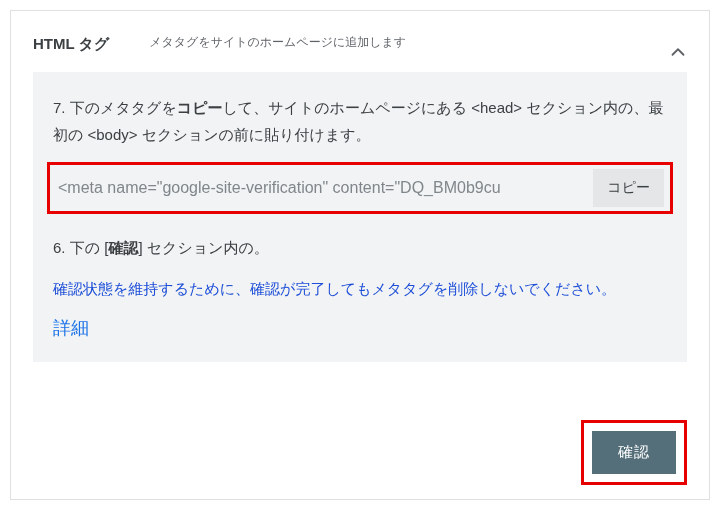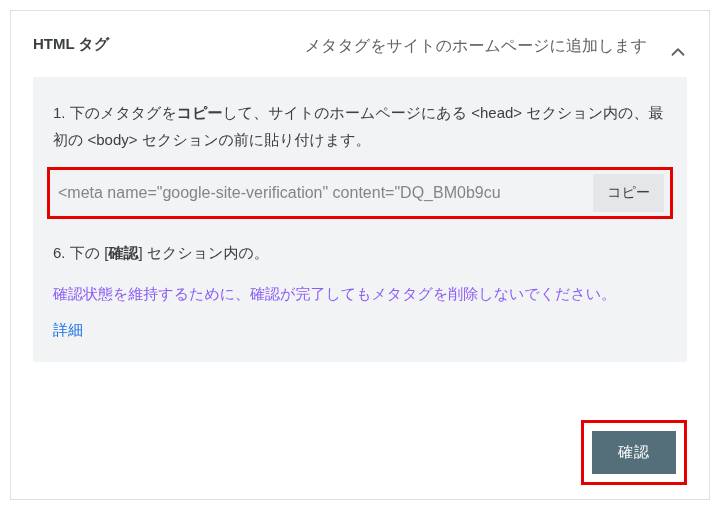--- a/index.html
+++ b/index.html
@@ -26,26 +26,25 @@
     }
     .header-title {
       font-size: 15px;
       font-weight: 600;
       color: #3c4043;
       white-space: nowrap;
       padding-top: 2px;
       flex: 0 0 auto;
     }
     .header-desc {
-      font-size: 16px;
+      font-size: 12px;
       color: #5f6368;
       line-height: 1.6;
       flex: 1 1 auto;
       padding-right: 40px;
-      text-align: right;
     }
     .chevron {
       position: absolute;
       right: 20px;
       top: 30px;
       width: 22px;
       height: 22px;
     }
     .chevron svg { width: 22px; height: 22px; }
     .content {
@@ -81,27 +80,27 @@
       background: #e4e6e7;
       color: #3c4043;
       font-size: 14px;
       padding: 10px 14px;
       border: none;
       cursor: pointer;
       font-family: inherit;
     }
     .note {
       font-size: 15px;
-      color: #8b5cf6;
+      color: #1d4ed8;
       line-height: 1.8;
       margin: 12px 0 14px 0;
     }
     .details-link {
       color: #1a73e8;
-      font-size: 15px;
+      font-size: 18px;
       text-decoration: none;
       cursor: pointer;
     }
     .confirm-wrap {
       position: absolute;
       right: 22px;
       bottom: 14px;
       border: 3px solid #e60000;
       padding: 8px;
     }
@@ -127,21 +126,21 @@
     <div class="chevron">
       <svg viewBox="0 0 24 24" fill="none" stroke="#5f6368" stroke-width="2" stroke-linecap="round" stroke-linejoin="round">
         <polyline points="6 15 12 9 18 15"></polyline>
       </svg>
     </div>
   </div>
 
   <div class="content">
 
     <div class="step">
-      <span>1. 下のメタタグを</span><b>コピー</b><span>して、サイトのホームページにある &lt;head&gt; セクション内の、最初の &lt;body&gt; セクションの前に貼り付けます。</span>
+      <span>7. 下のメタタグを</span><b>コピー</b><span>して、サイトのホームページにある &lt;head&gt; セクション内の、最初の &lt;body&gt; セクションの前に貼り付けます。</span>
     </div>
 
     <div class="code-row">
       <div class="code-text">&lt;meta name="google-site-verification" content="DQ_BM0b9cu</div>
       <button class="copy-btn">コピー</button>
     </div>
 
     <div class="step">
       <span>6. 下の [</span><b>確認</b><span>] セクション内の。</span>
     </div>

